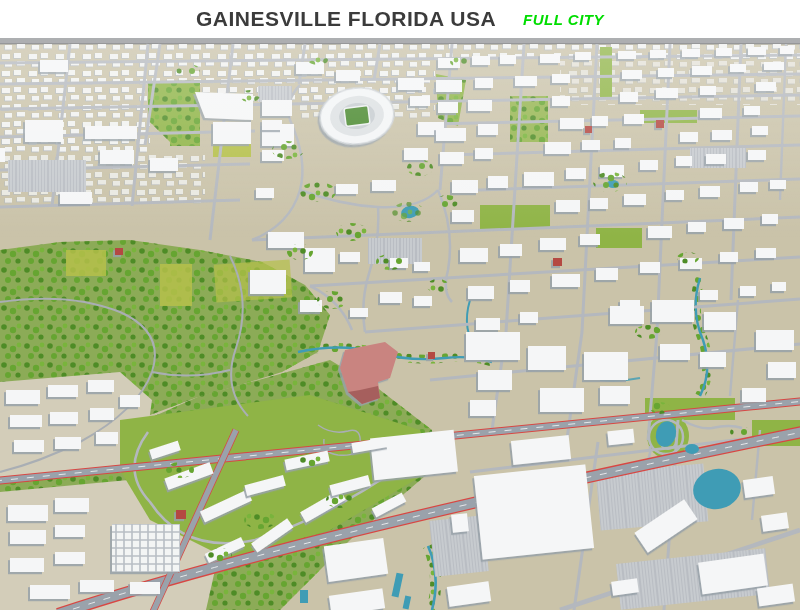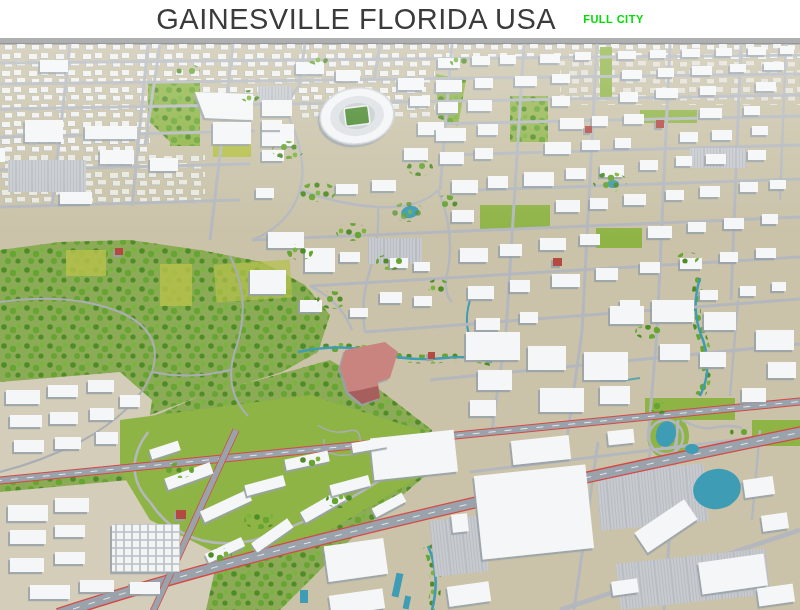--- a/index.html
+++ b/index.html
@@ -1,21 +1,21 @@
 <!DOCTYPE html>
 <html style="--title_text: #3b3b3b; --badge_green: #00dd00; --edge_gray: #8e9094; --ground: #cac3a9; --ground_light: #d3cdb9; --campus_ground: #cfc7ad; --road: #b4b8be; --highway: #9aa2ab; --highway_red: #d84743; --building: #f5f6f7; --building_shadow: #97a0a8; --forest_base: #8cab57; --tree_dark: #4e8c26; --tree_mid: #66a531; --tree_light: #79b43c; --grass: #8fb446; --field_yellow: #b5c04a; --water: #3f9cb5; --landmark: #c98480; --landmark_dark: #a65f5d; --red_accent: #b44a42; --parking: #b9bdc3;"><head>
 <meta charset="utf-8">
 <style>
   html,body{margin:0;padding:0;}
   body{width:800px;height:610px;overflow:hidden;background:#fff;
        font-family:"Liberation Sans", sans-serif;}
   .frame{width:800px;height:610px;position:relative;background:#fff;}
   .titlebar{height:38px;display:flex;align-items:center;justify-content:center;background:#fff;}
-  .title{font-size:29px;font-weight:400;letter-spacing:.5px;color:var(--title_text);white-space:nowrap;}
-  .badge{font-size:11px;font-weight:700;color:var(--badge_green);margin-left:27px;letter-spacing:.5px;}
+  .title{font-size:21px;font-weight:700;letter-spacing:.5px;color:var(--title_text);white-space:nowrap;}
+  .badge{font-size:15px;font-weight:700;color:var(--badge_green);margin-left:27px;letter-spacing:.5px;font-style:italic;}
   .scene{position:absolute;top:38px;left:0;}
   
   .bg{fill:var(--ground);} .tan{fill:var(--ground_light);}
   .edge{fill:var(--edge_gray);}
   .forest{fill:var(--forest_base);} .grass{fill:var(--grass);} .field{fill:var(--field_yellow);}
   .water{fill:var(--water);} .stream{fill:none;stroke:var(--water);}
   .road{fill:none;stroke:var(--road);} .road2{fill:none;stroke:#a9aeb4;}
   .hw{fill:none;stroke:var(--highway);} .hwred{fill:none;stroke:var(--highway_red);}
   .dash{fill:none;stroke:#ffffff;stroke-width:1;stroke-dasharray:7 9;opacity:.75;}
   .b{fill:var(--building);filter:url(#sh);} .bplain{fill:var(--building);}

